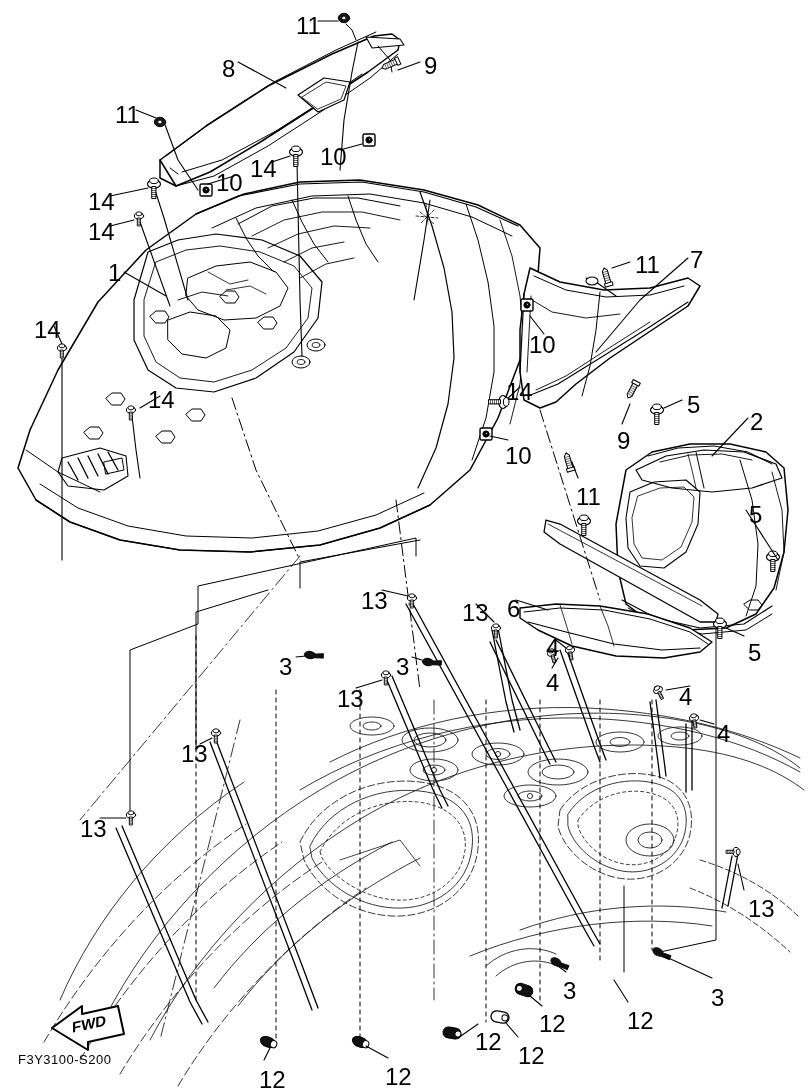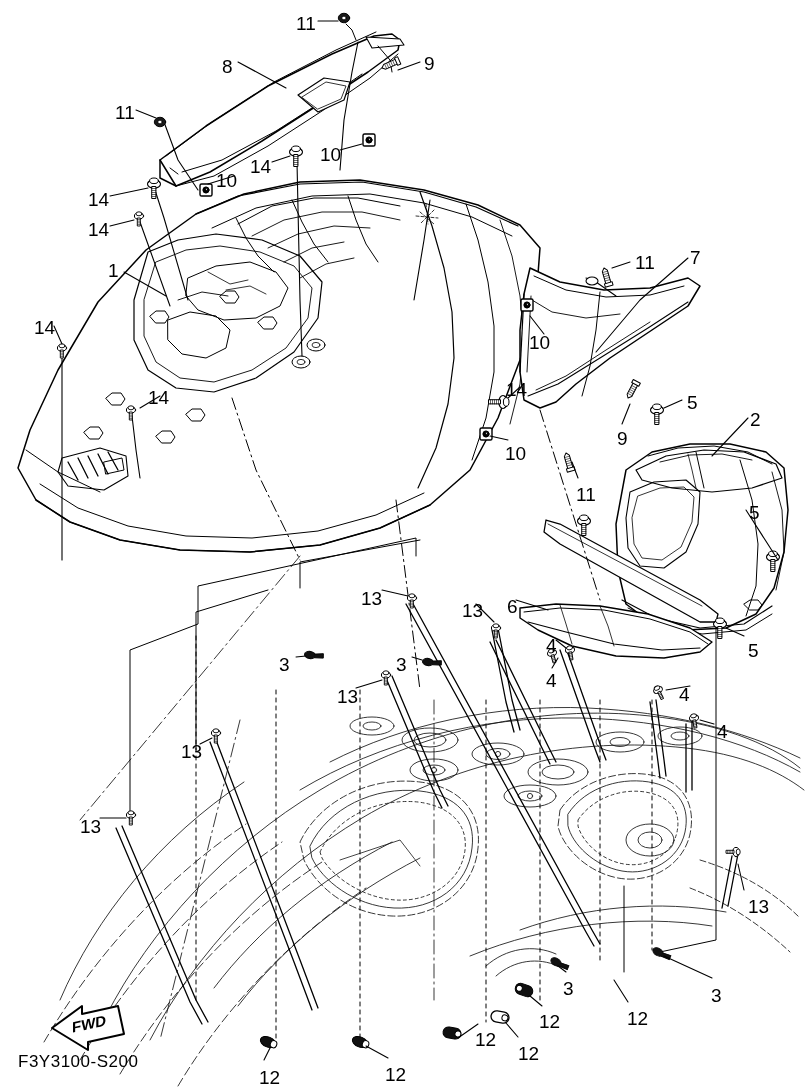--- a/index.html
+++ b/index.html
@@ -20,33 +20,33 @@
   }
   #artwork {
     position: absolute;
     left: 0; top: 0;
     width: 808px;
     height: 1088px;
   }
   .callout {
     position: absolute;
     font-family: "Liberation Sans", sans-serif;
-    font-size: 19px;
+    font-size: 24px;
     font-weight: normal;
     color: #000000;
     line-height: 1;
     white-space: nowrap;
     user-select: none;
   }
   #partnumber {
     position: absolute;
     left: 18px;
     top: 1052px;
     font-family: "Liberation Sans", sans-serif;
-    font-size: 17px;
+    font-size: 13px;
     letter-spacing: 0.5px;
     color: #000000;
     white-space: nowrap;
   }
   .fwd-text {
     font-family: "Liberation Sans", sans-serif;
     font-size: 15px;
     font-weight: bold;
   }
 </style>

